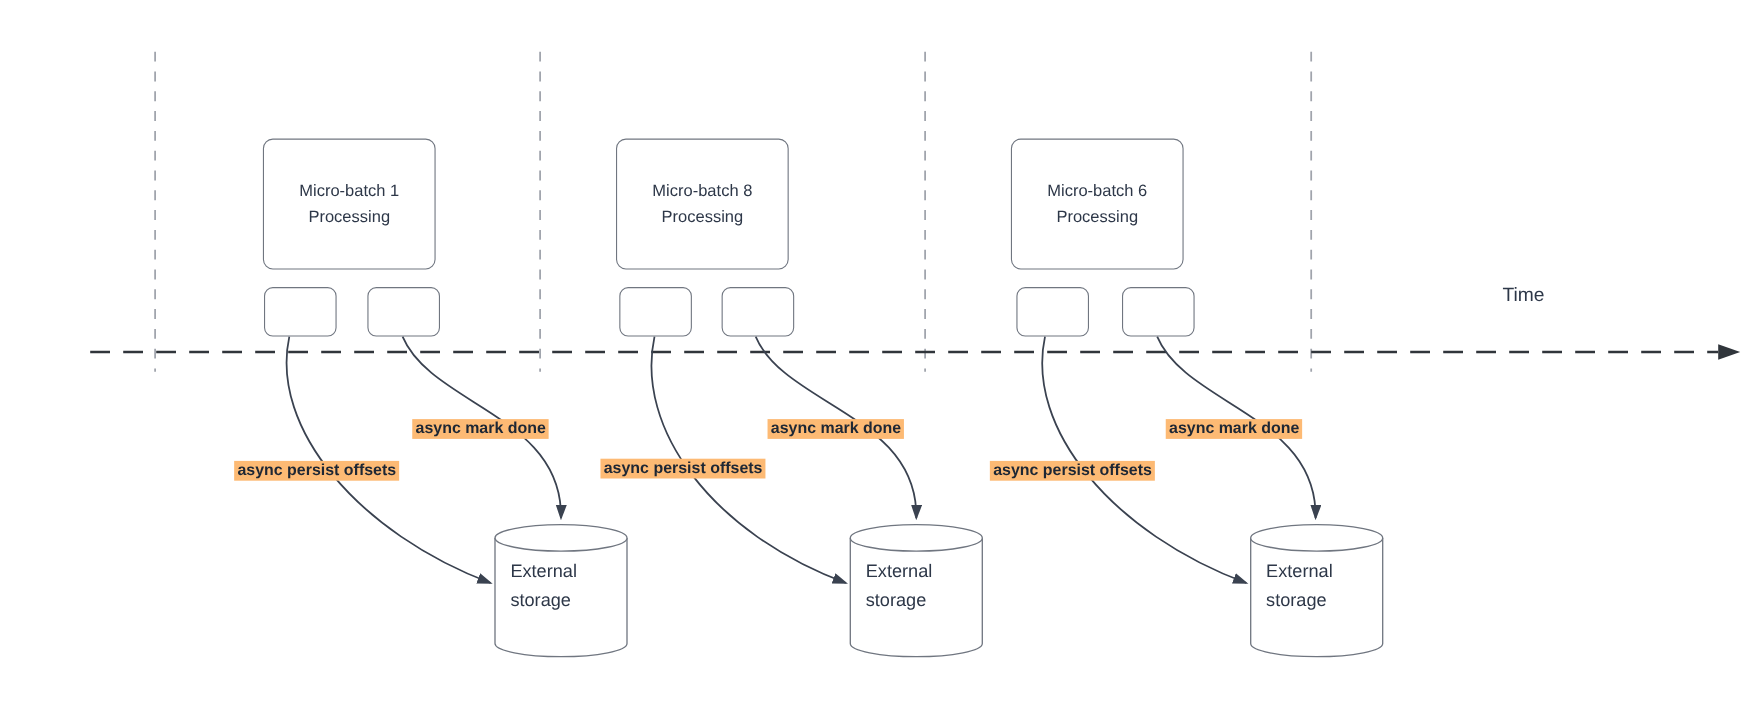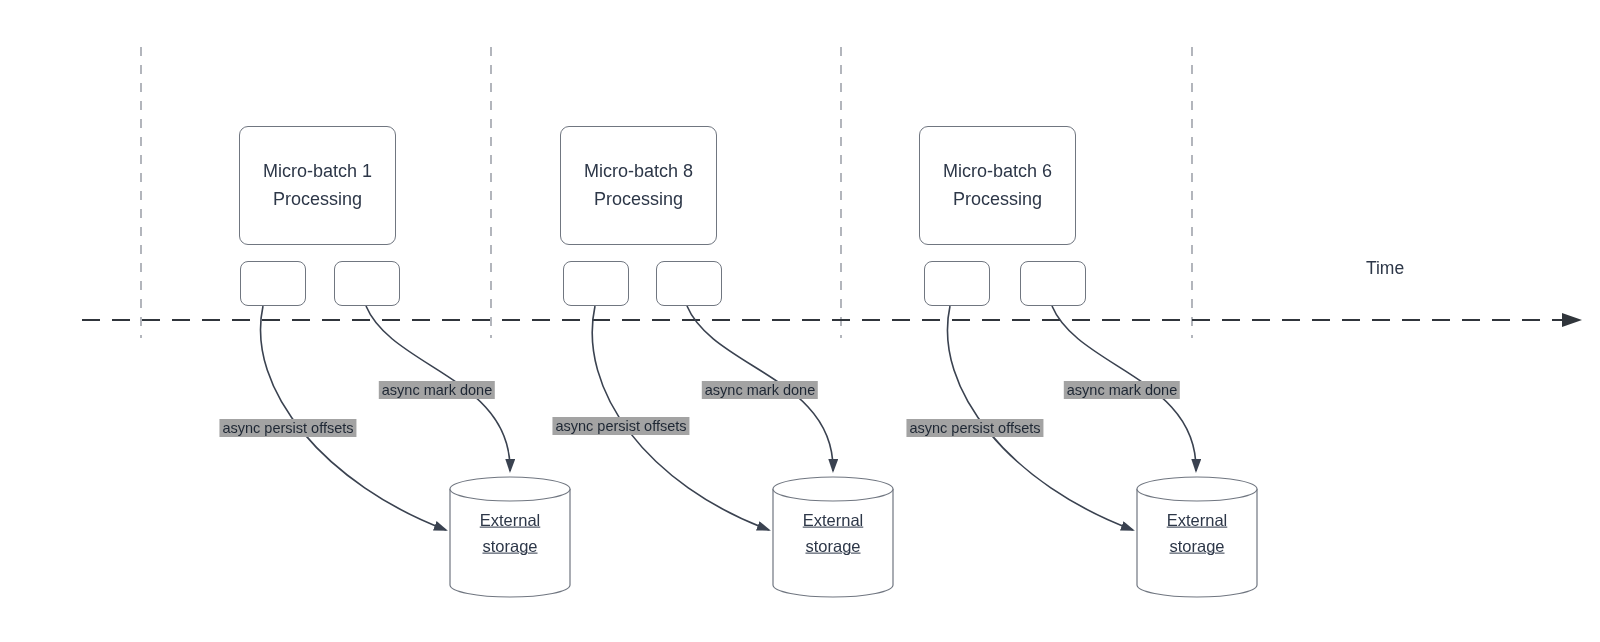--- a/index.html
+++ b/index.html
@@ -13,34 +13,34 @@
   .axis-line{stroke:var(--axis-color,#30353b);stroke-width:2.2;stroke-dasharray:18 12;fill:none;}
   .axis-head{fill:var(--axis-color,#30353b);}
   .curve{stroke:var(--curve-color,#3a4250);stroke-width:1.6;fill:none;}
   .arrowfill{fill:var(--curve-color,#3a4250);}
   .cyl-body{fill:#fff;stroke:var(--border-color,#707680);stroke-width:1.2;}
   .mb-box{
     position:absolute;top:126px;width:155px;height:117px;z-index:2;
     border:1px solid var(--border-color,#707680);border-radius:9px;background:#fff;
     display:flex;align-items:center;justify-content:center;
   }
-  .mb-title{color:var(--title-color,#2d3748);font-size:18px;line-height:1.55;text-align:center;}
+  .mb-title{color:var(--title-color,#2d3748);font-size:15px;line-height:1.55;text-align:center;}
   .mb-title span{display:block;}
   .task-rect{
     position:absolute;top:261px;width:64px;height:43px;z-index:2;
     border:1px solid var(--border-color,#707680);border-radius:8px;background:#fff;
   }
   .lbl{
     position:absolute;transform:translate(-50%,-50%);z-index:3;
-    background:#a3a3a3;padding:1px 3px;white-space:nowrap;
-    color:var(--label-color,#1e2734);font-size:14.5px;font-weight:normal;
+    background:#fdba74;padding:1px 3px;white-space:nowrap;
+    color:var(--label-color,#1e2734);font-size:14.5px;font-weight:bold;
   }
   .storage-lbl{
     position:absolute;transform:translate(-50%,-50%);z-index:3;width:92px;
-    text-align:center;color:var(--title-color,#2d3748);font-size:16.5px;line-height:1.6;text-decoration:underline;
+    text-align:left;color:var(--title-color,#2d3748);font-size:16.5px;line-height:1.6;
   }
   .time-lbl{
     position:absolute;transform:translate(-50%,-50%);z-index:3;
     color:var(--title-color,#2d3748);font-size:17.5px;
   }
 </style>
 </head>
 <body>
 
 <div class="canvas">

